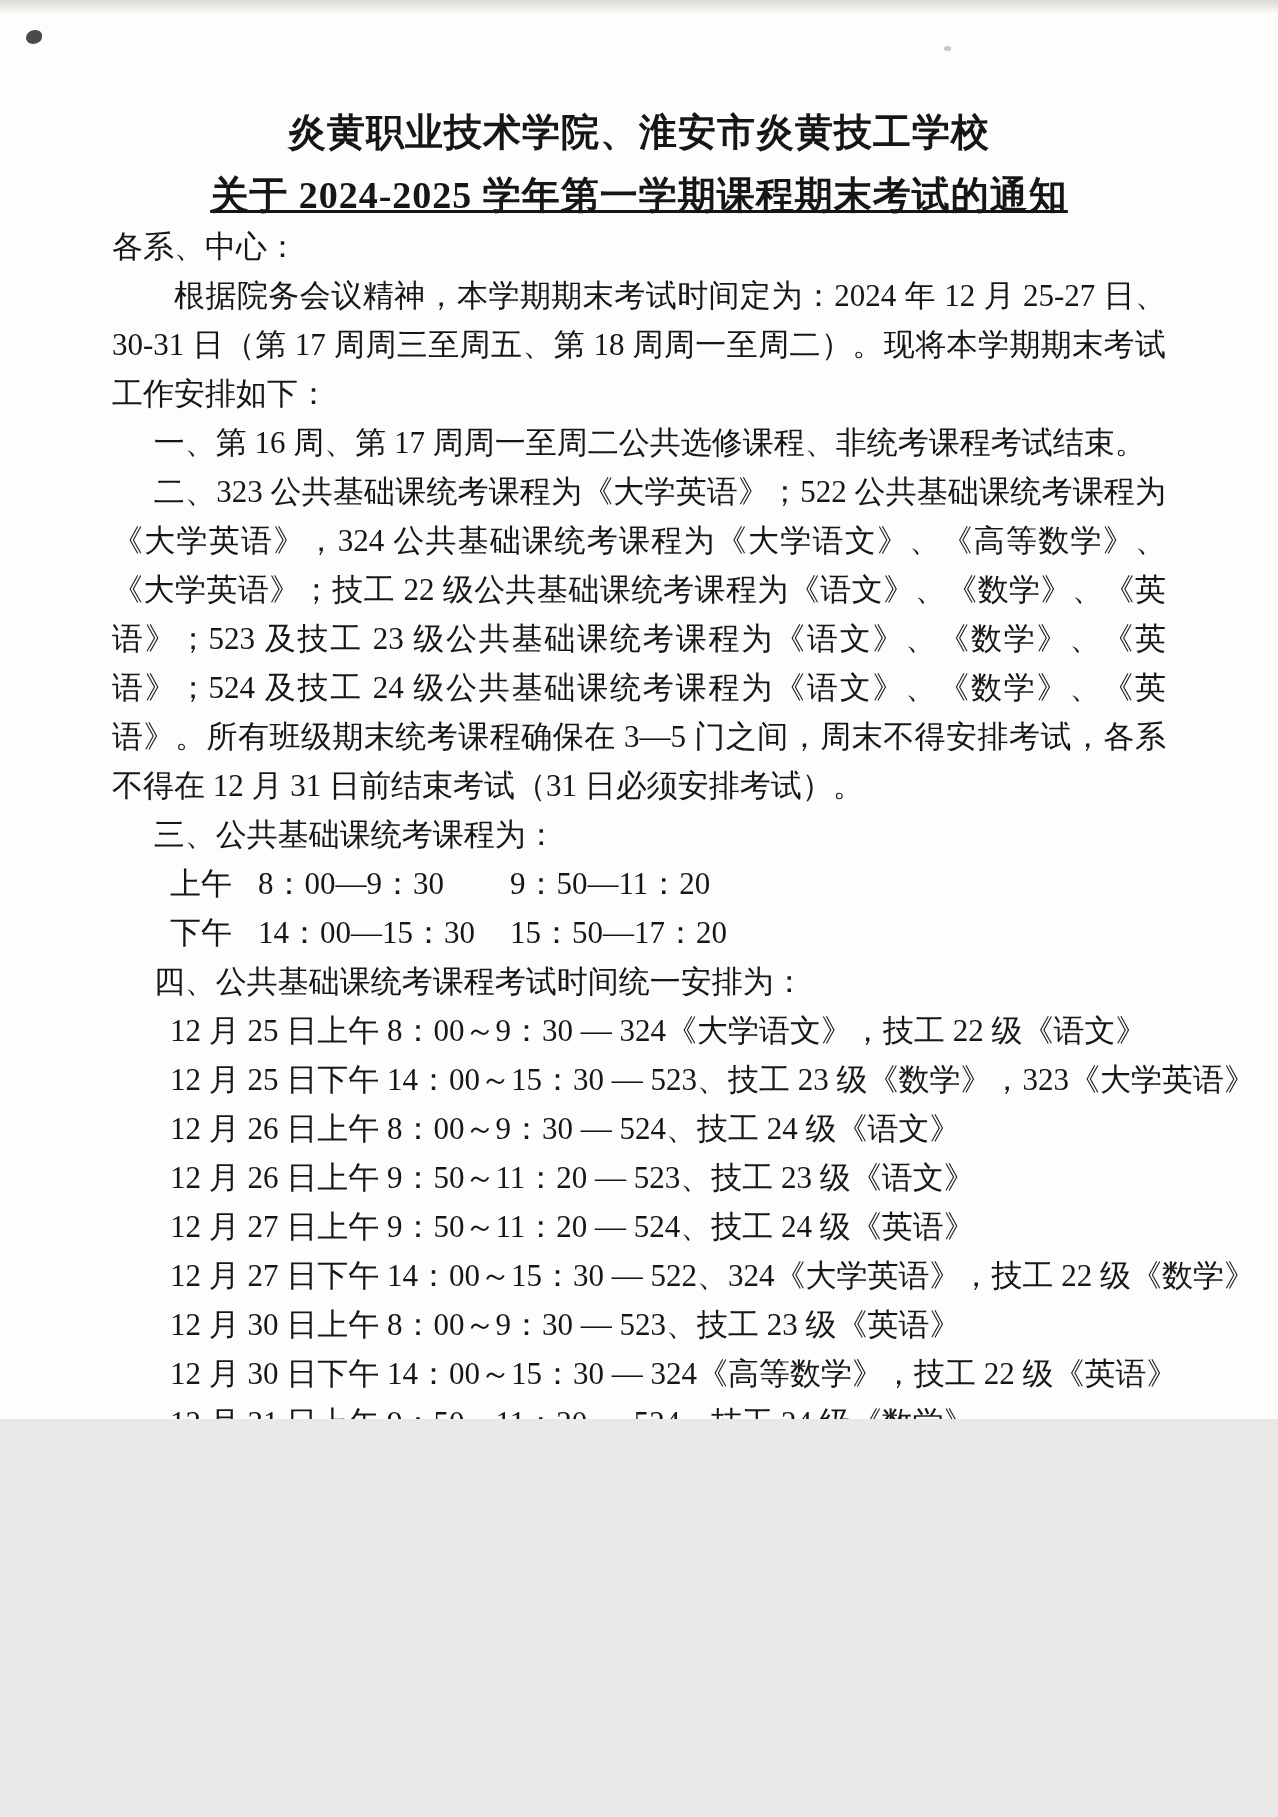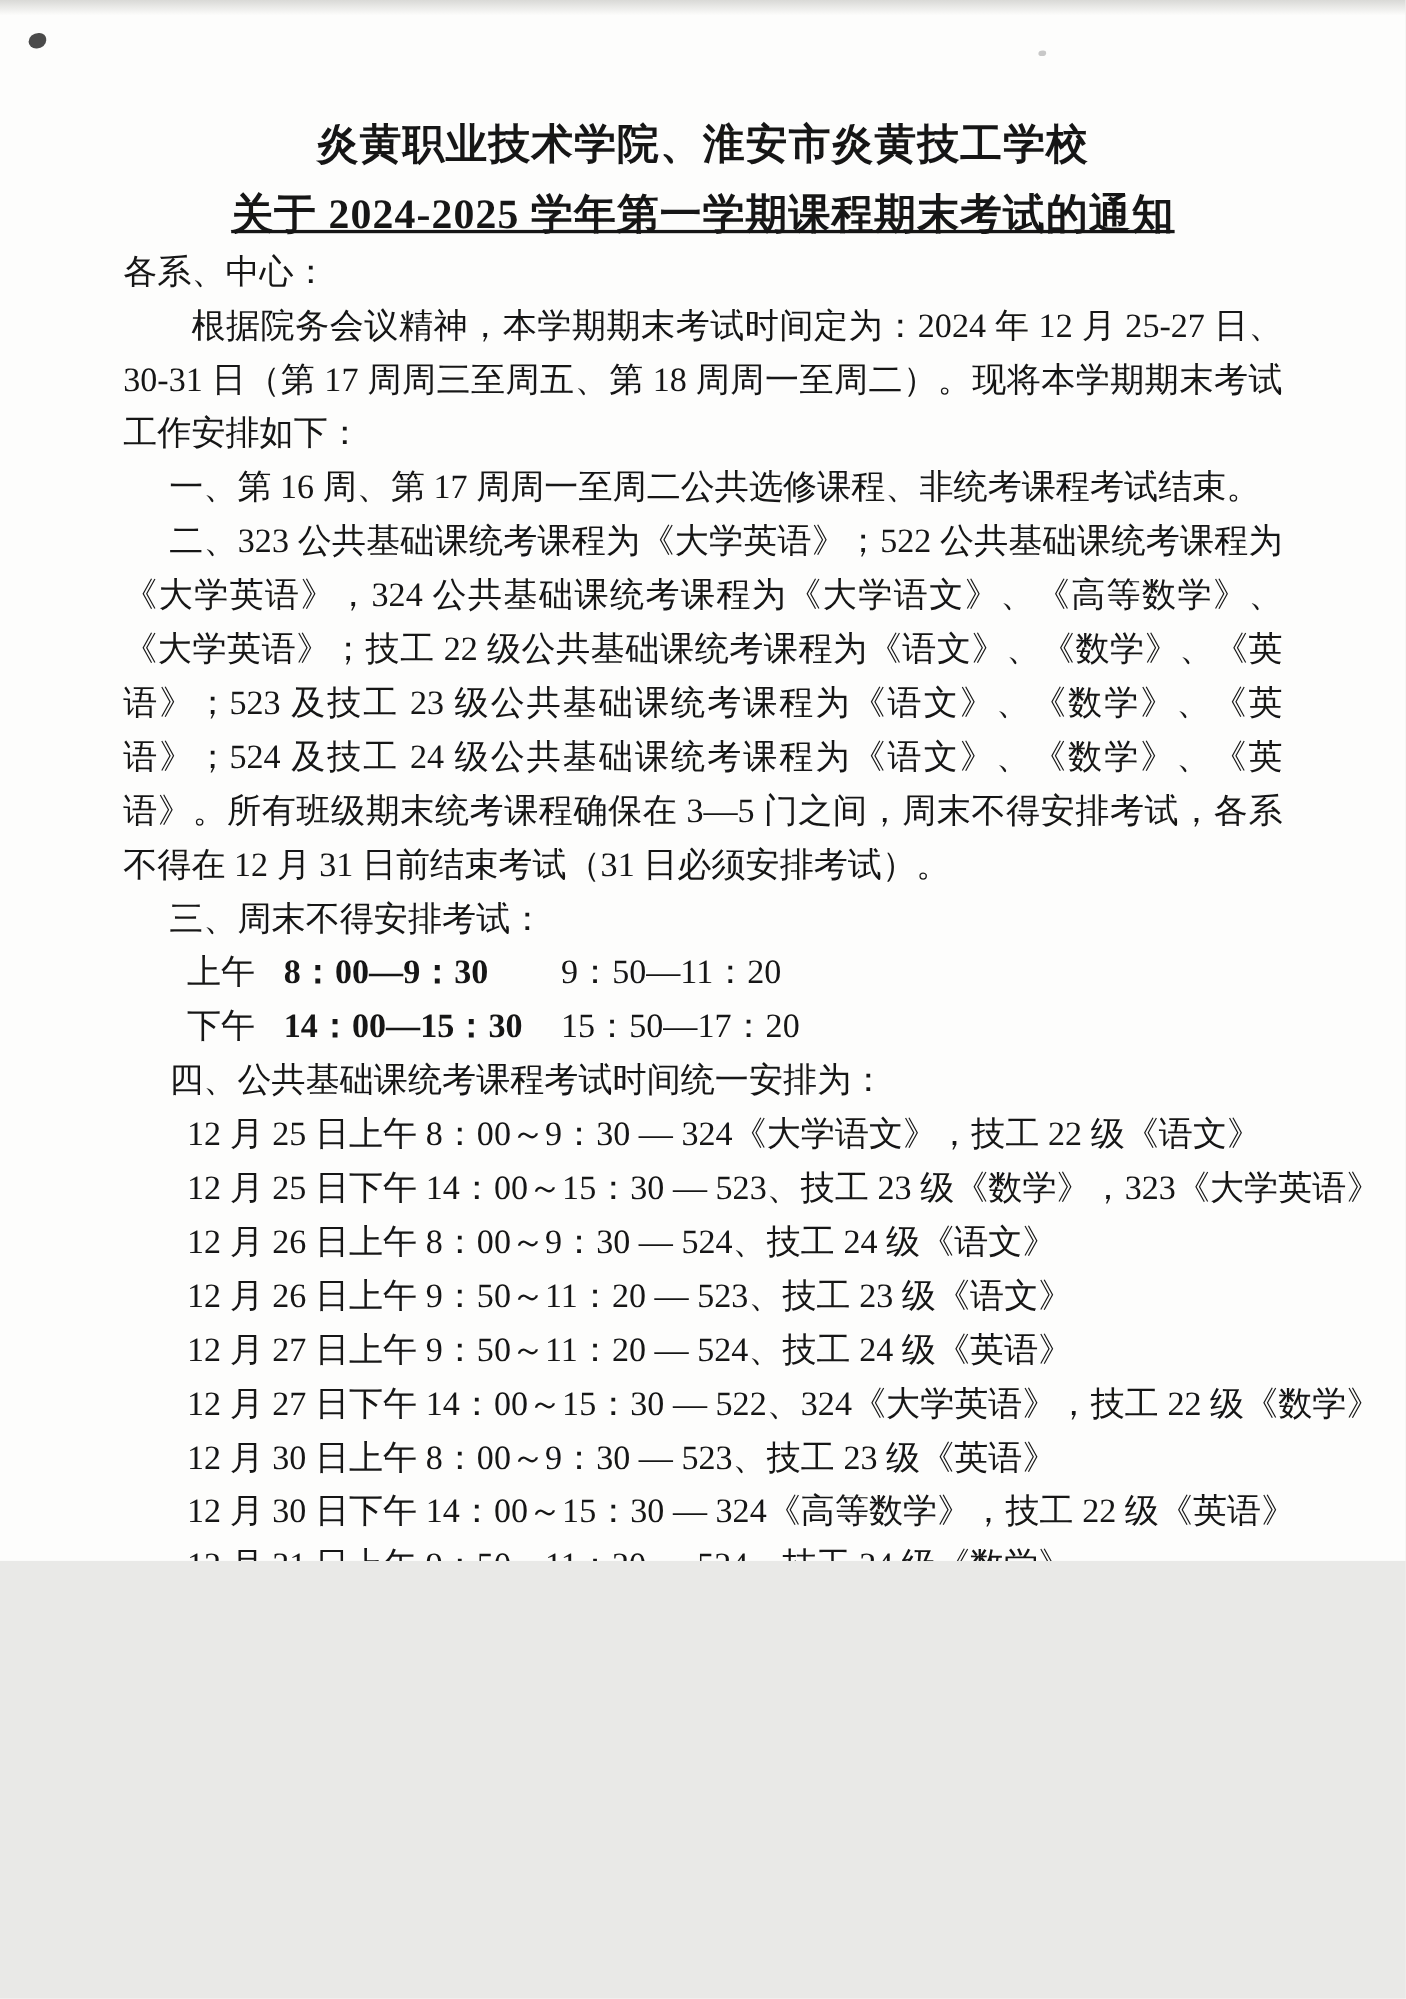--- a/index.html
+++ b/index.html
@@ -31,21 +31,21 @@
   .doc-body{
     margin:3px 112px 0 112px;
     font-size:31px;line-height:49px;
     text-align:justify;
   }
   .doc-body p{margin:0;}
   .indent-2{text-indent:2em;}
   .indent-item{text-indent:1.35em;}
   .times-row{display:flex;padding-left:58px;align-items:center;}
   .times-label{width:88px;}
-  .times-slot1{width:252px;font-weight:bold;}
+  .times-slot1{width:252px;}
   .schedule-line{padding-left:58px;white-space:nowrap;}
   .closing{margin-top:34px;padding-left:74px;}
 
   .sig-line{
     position:absolute;font-size:31px;line-height:36px;white-space:nowrap;
     color:#000000;
   }
   .signer{left:885px;top:1603px;letter-spacing:12px;}
   .sign-date{left:843px;top:1663px;}
 
@@ -67,21 +67,21 @@
   <div class="speck speck-2"></div>
 
   <h1 class="title title-1">炎黄职业技术学院、淮安市炎黄技工学校</h1>
   <h1 class="title title-2">关于 2024-2025 学年第一学期课程期末考试的通知</h1>
 
   <div class="doc-body">
     <p>各系、中心：</p>
     <p class="indent-2">根据院务会议精神，本学期期末考试时间定为：2024 年 12 月 25-27 日、30-31 日（第 17 周周三至周五、第 18 周周一至周二）。现将本学期期末考试工作安排如下：</p>
     <p class="indent-item">一、第 16 周、第 17 周周一至周二公共选修课程、非统考课程考试结束。</p>
     <p class="indent-item">二、323 公共基础课统考课程为《大学英语》；522 公共基础课统考课程为《大学英语》，324 公共基础课统考课程为《大学语文》、《高等数学》、《大学英语》；技工 22 级公共基础课统考课程为《语文》、《数学》、《英语》；523 及技工 23 级公共基础课统考课程为《语文》、《数学》、《英语》；524 及技工 24 级公共基础课统考课程为《语文》、《数学》、《英语》。所有班级期末统考课程确保在 3—5 门之间，周末不得安排考试，各系不得在 12 月 31 日前结束考试（31 日必须安排考试）。</p>
-    <p class="indent-item">三、周末不得安排考试：</p>
+    <p class="indent-item">三、公共基础课统考课程为：</p>
 
     <div class="times-row">
       <span class="times-label">上午</span>
       <span class="times-slot1">8：00—9：30</span>
       <span class="times-slot2">9：50—11：20</span>
     </div>
     <div class="times-row">
       <span class="times-label">下午</span>
       <span class="times-slot1">14：00—15：30</span>
       <span class="times-slot2">15：50—17：20</span>

